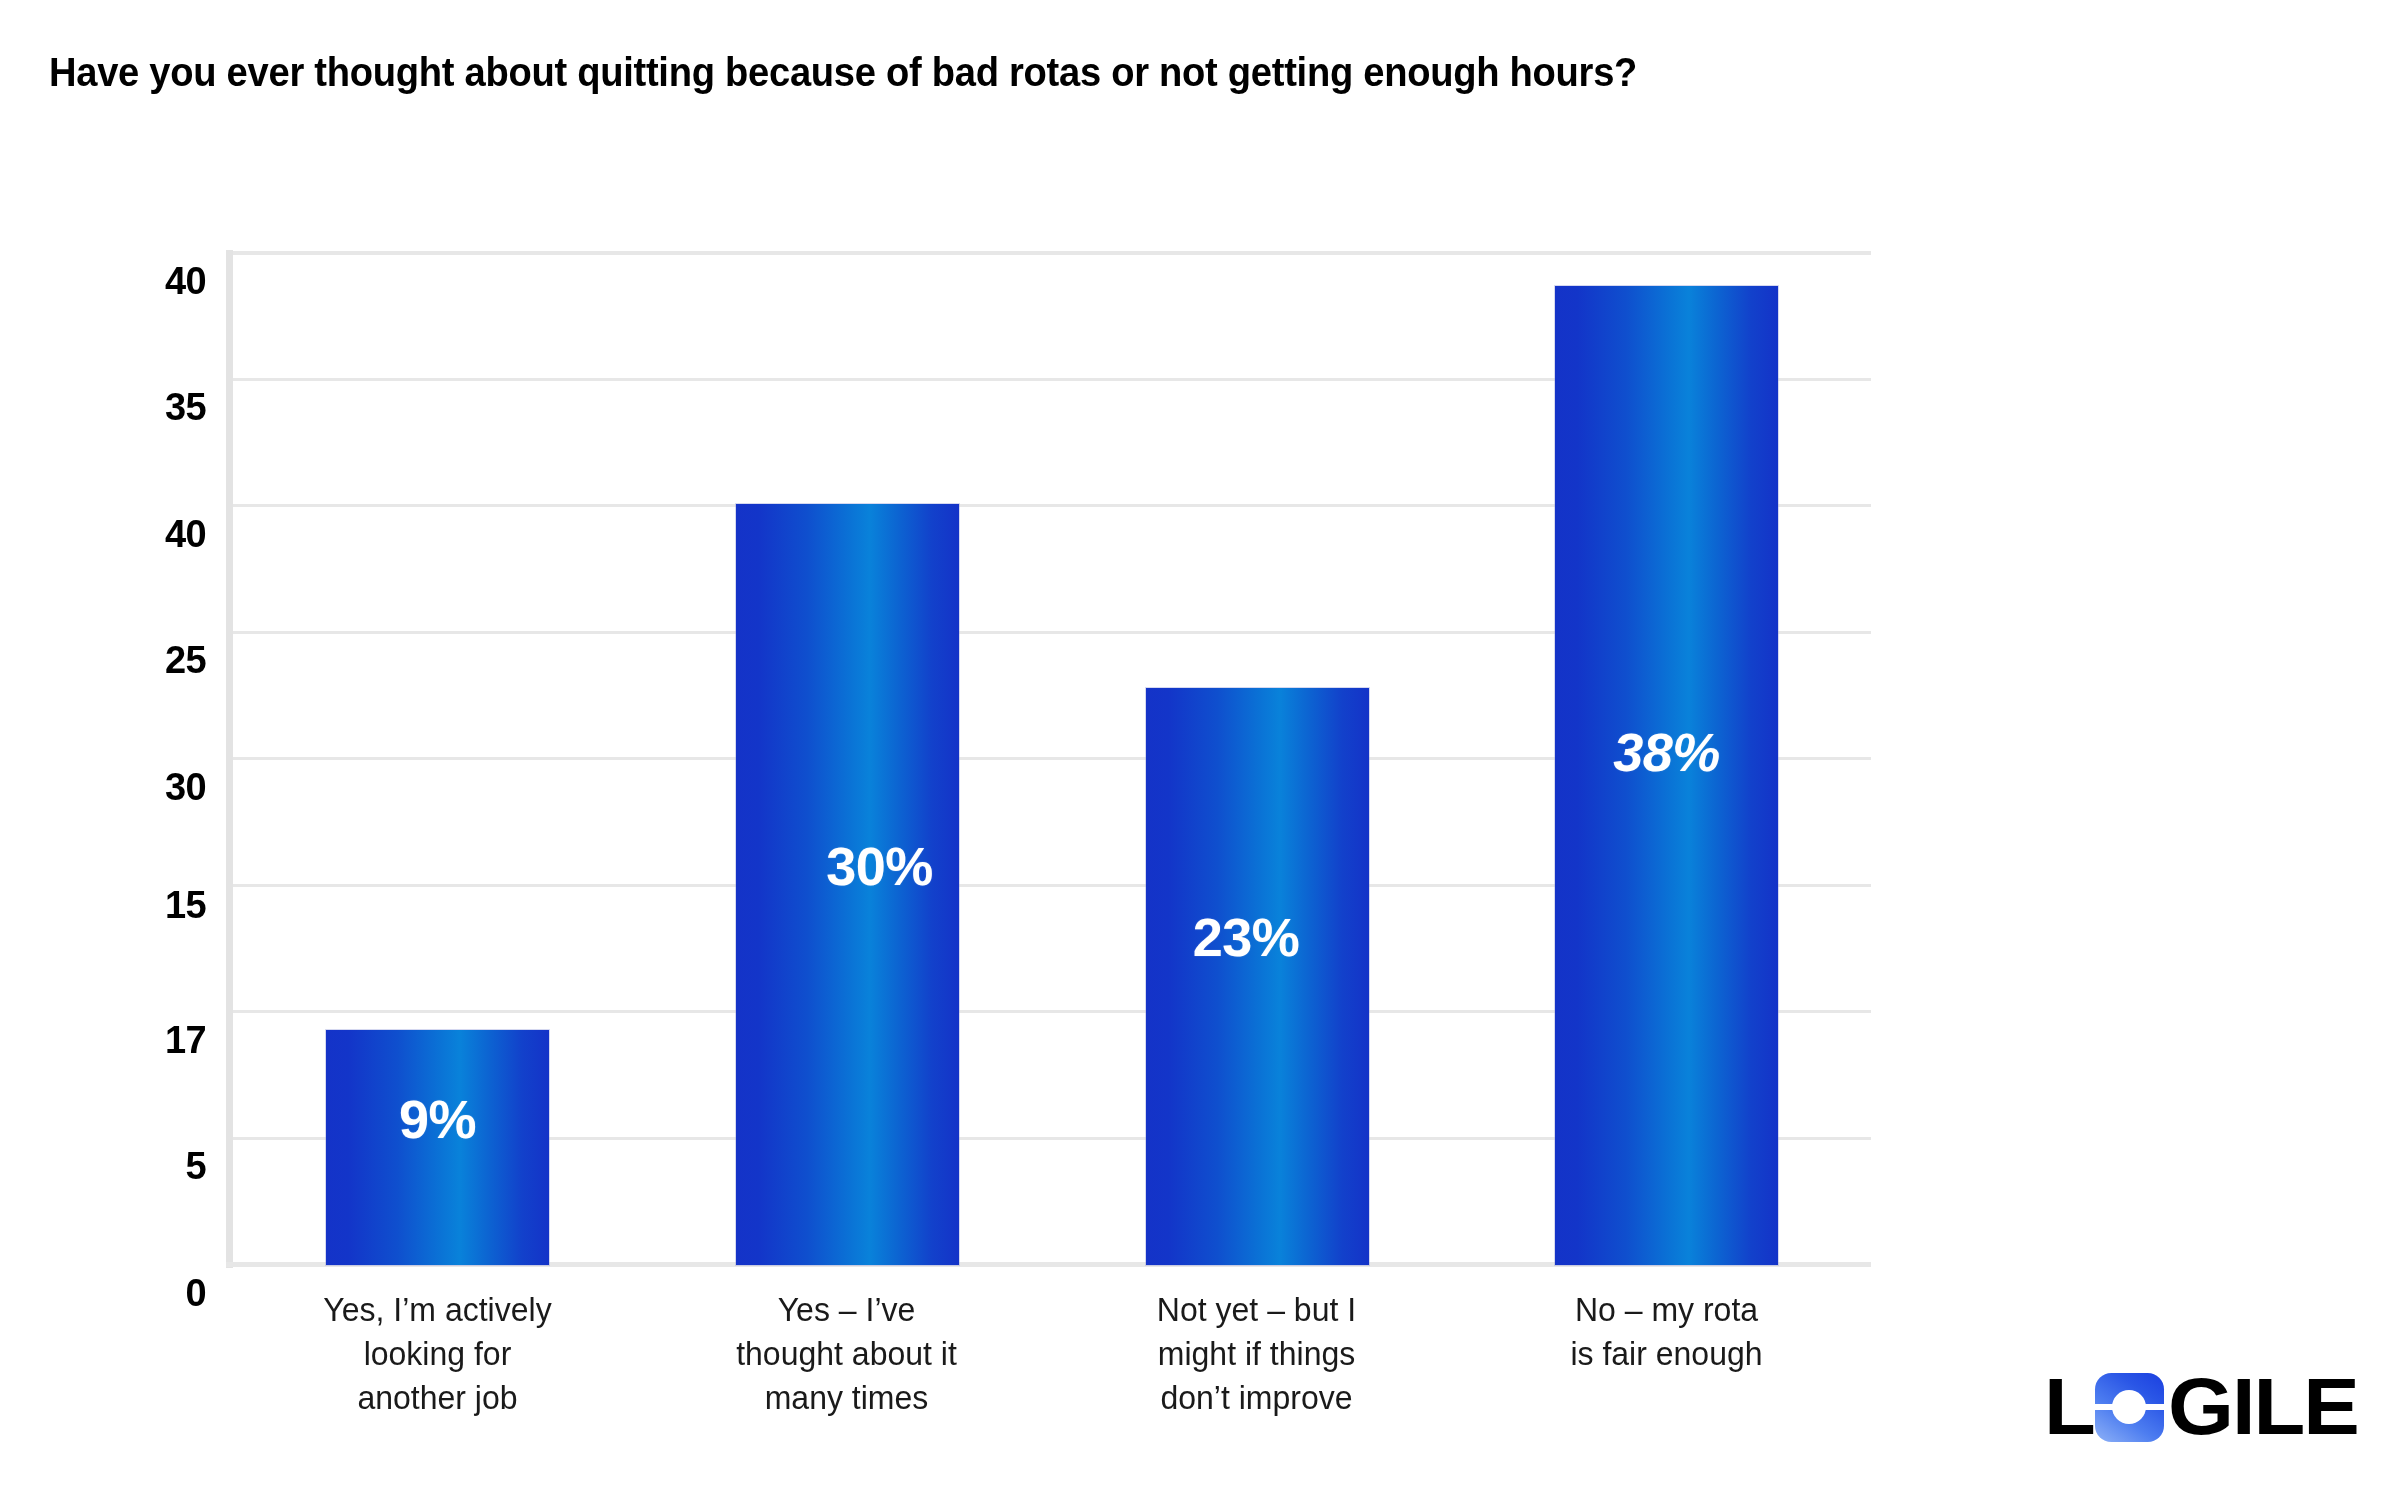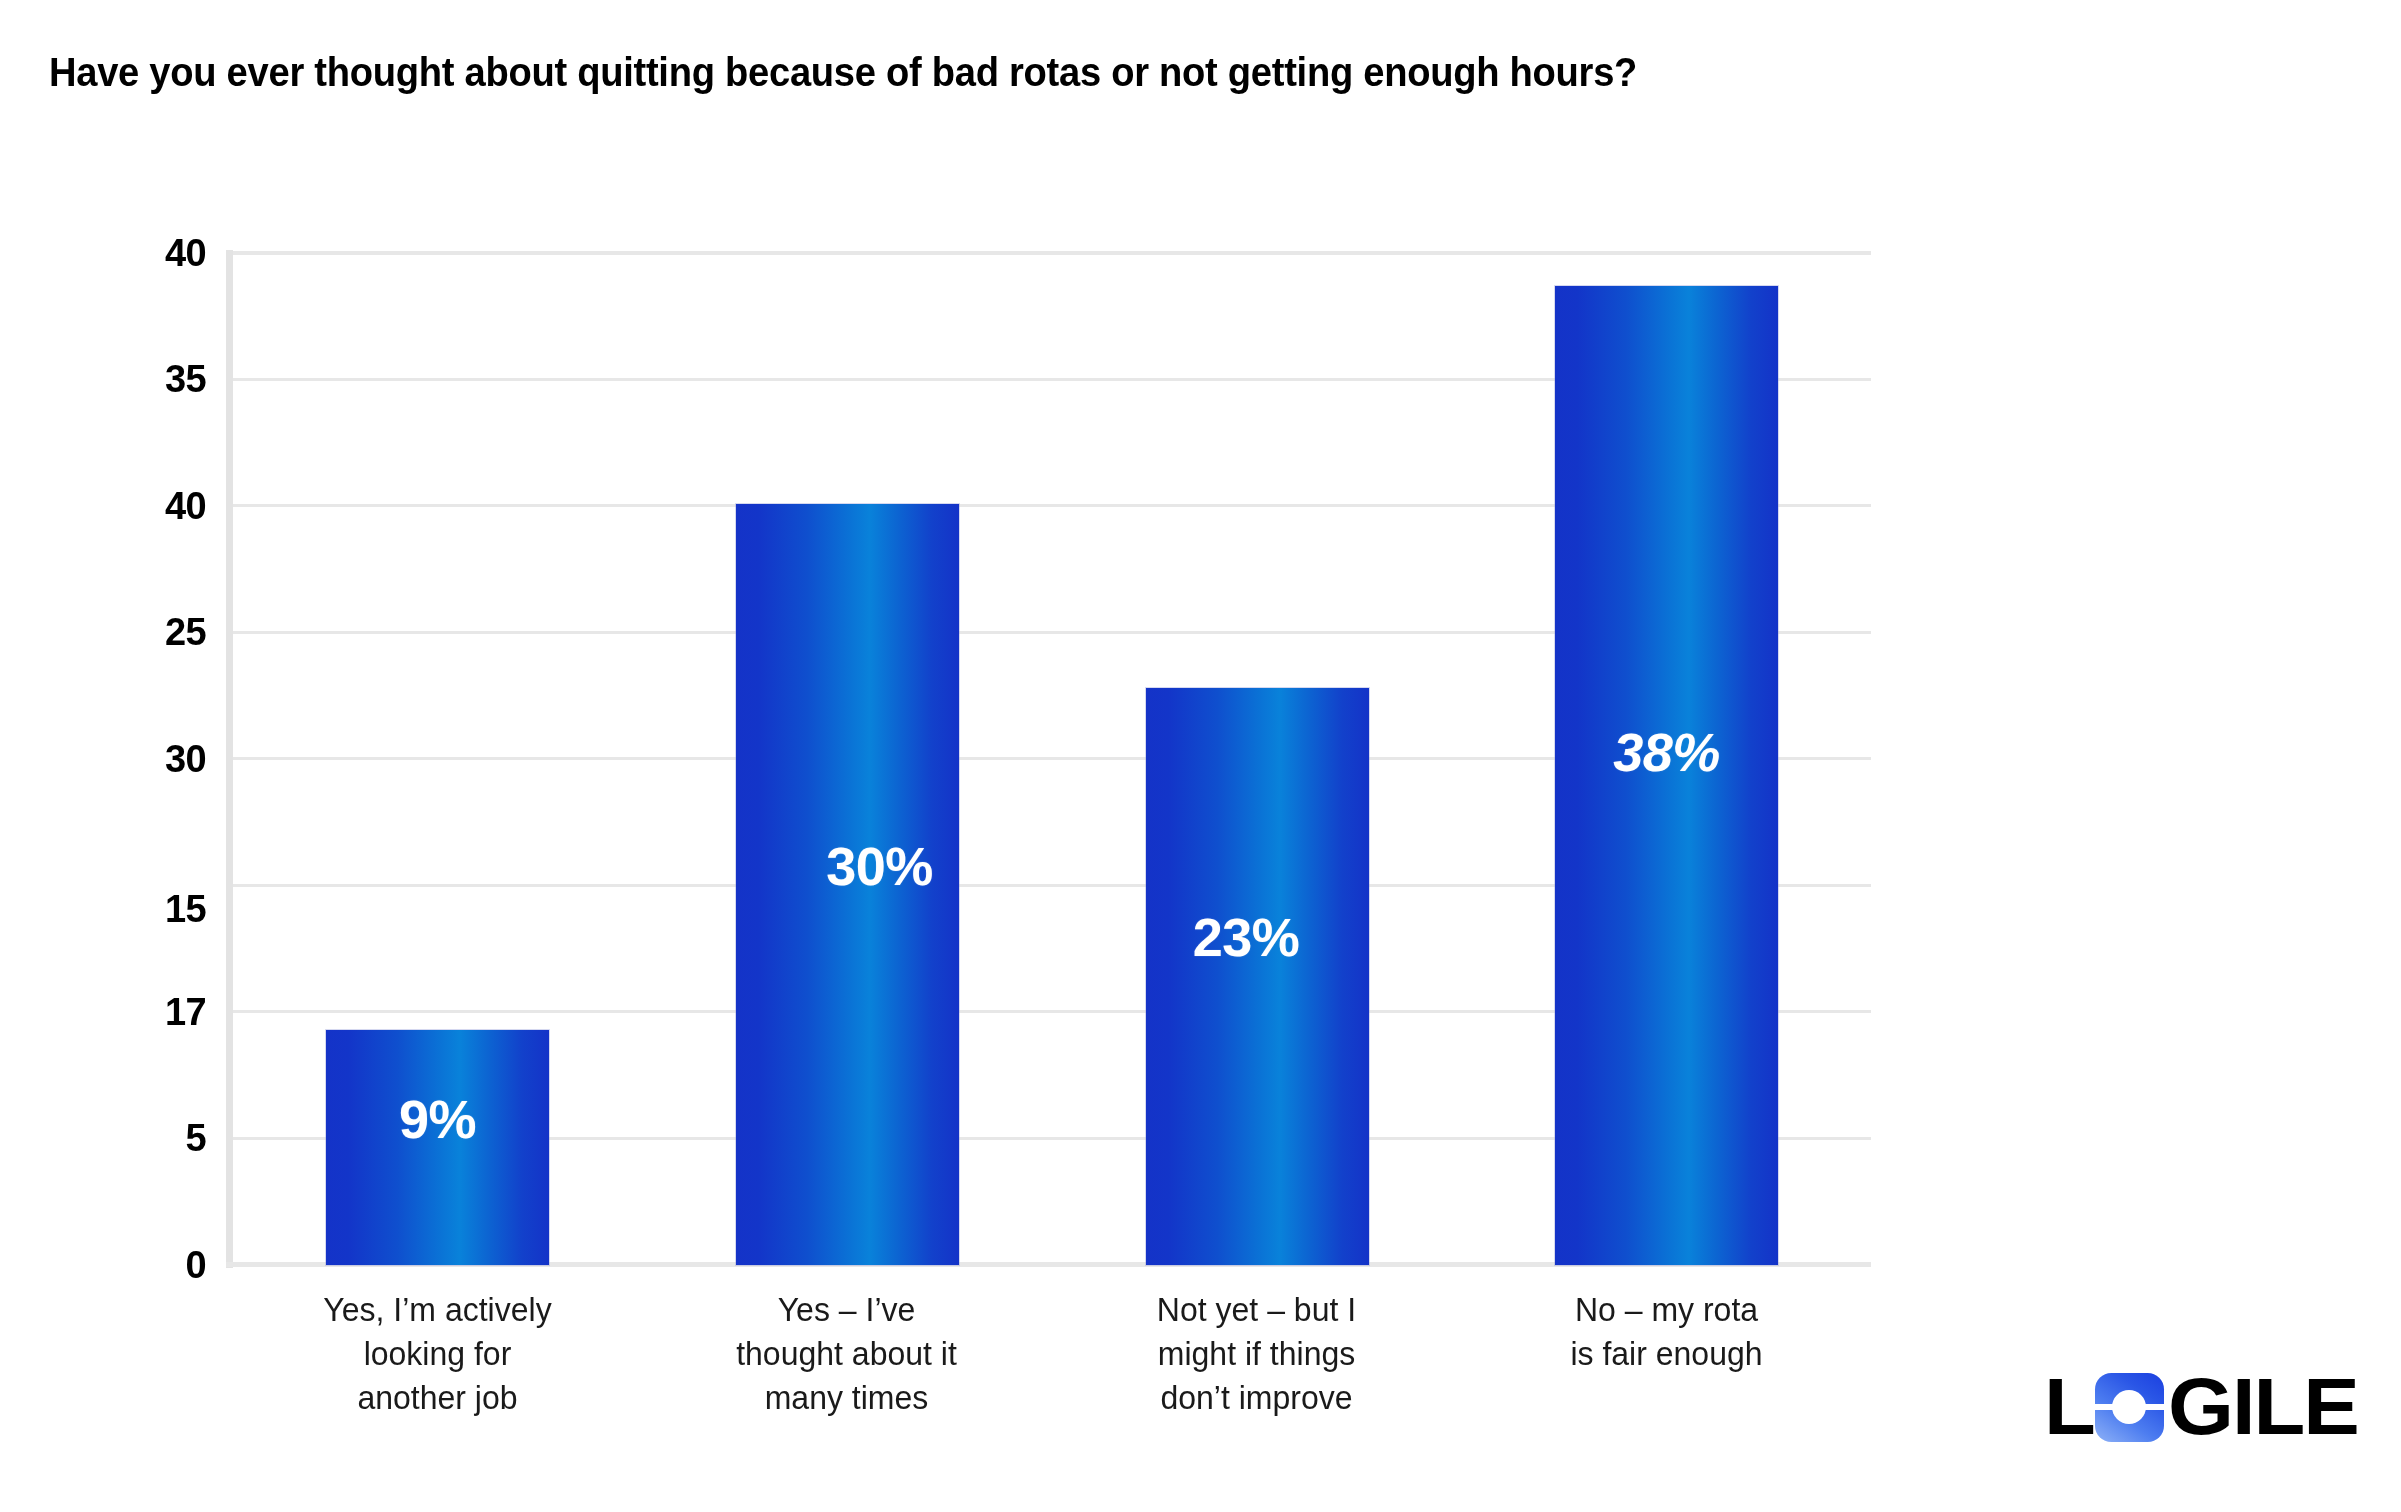--- a/index.html
+++ b/index.html
@@ -38,20 +38,21 @@
     position:absolute;left:226px;top:1262px;
     width:1645px;height:5px;background:#e7e7e7;
   }
 
   
   .ytick{
     position:absolute;right:0;width:94px;text-align:right;
     font-size:38px;font-weight:bold;color:#000000;
     transform:translateY(-50%);
     letter-spacing:-0.6px;
+    margin-top:28px;
   }
   #yticks{position:absolute;left:106px;top:253px;width:100px;height:1012px;}
 
   
   .bar{
     position:absolute;bottom:0;width:223px;
     background:linear-gradient(90deg,
         #1433c8 0%,
         #1335c9 10%,
         #0f4fce 32%,
@@ -111,21 +112,21 @@
 <div id="root">
 
   <div class="chart-title">Have you ever thought about quitting because of bad rotas or not getting enough hours?</div>
 
   <div id="yticks">
       <div class="ytick" style="top: 0px;">40</div>
       <div class="ytick" style="top: 126px;">35</div>
       <div class="ytick" style="top: 253px;">40</div>
       <div class="ytick" style="top: 379px;">25</div>
       <div class="ytick" style="top: 506px;">30</div>
-      <div class="ytick" style="top: 656px;">15</div>
+      <div class="ytick" style="top: 624px;">15</div>
       <div class="ytick" style="top: 759px;">17</div>
       <div class="ytick" style="top: 885px;">5</div>
       <div class="ytick" style="top: 1012px;">0</div>
     </div>
 
   <div class="axis-vline"></div>
   <div class="axis-baseline"></div>
 
   <div class="plot" id="plot">
       <div class="gridline" style="top: -1.6px;"></div>

